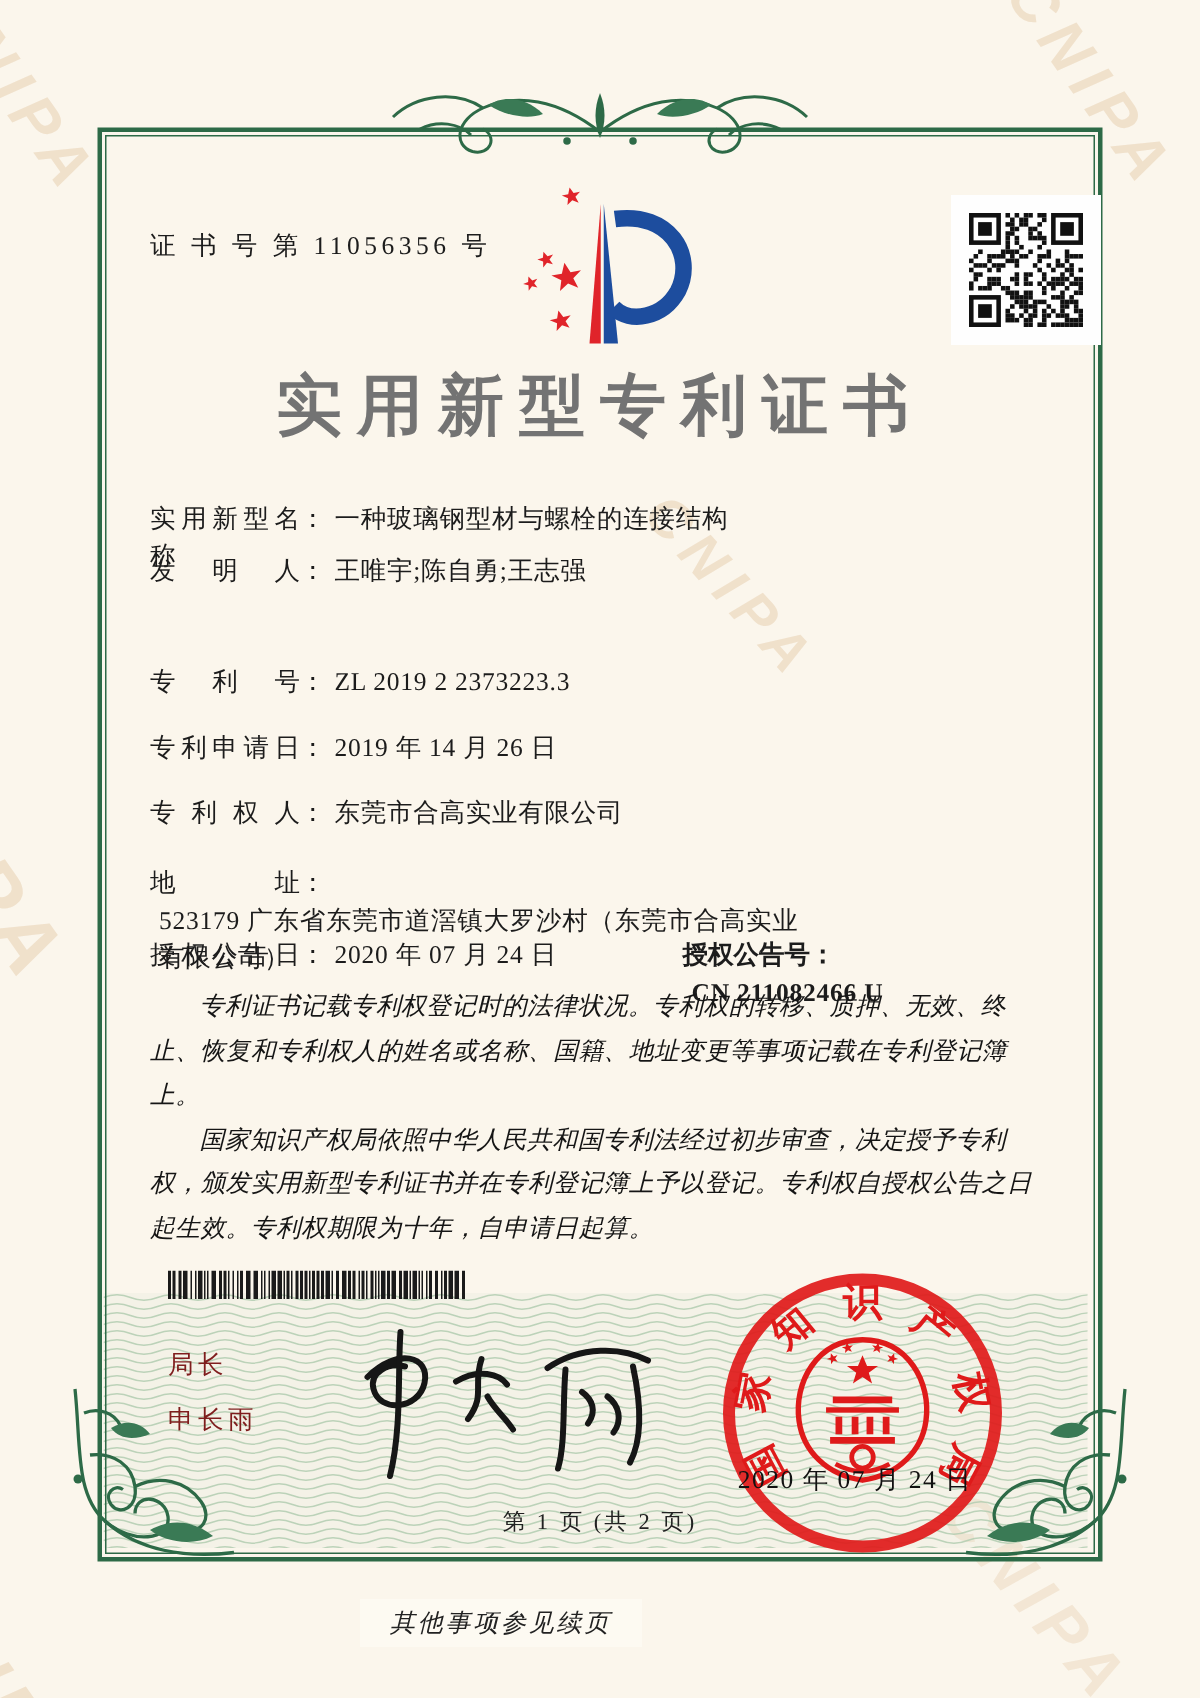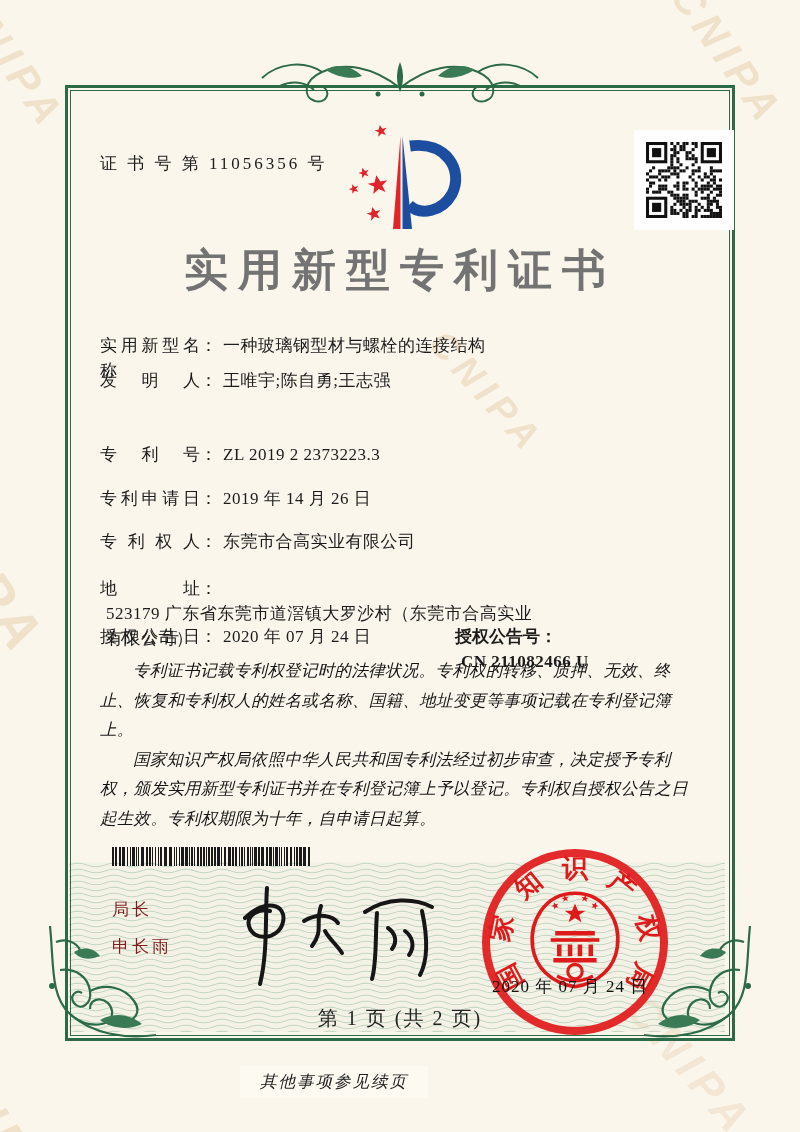--- a/index.html
+++ b/index.html
@@ -50,21 +50,21 @@
   .seal{position:absolute;left:480px;top:847px;width:190px;height:190px;}
   .seal-ring{position:absolute;inset:2px;border:8px solid rgba(223,26,26,0.92);
              border-radius:50%;}
   .emblem{position:absolute;left:41px;top:39px;}
   .seal-char{position:absolute;font-size:26px;font-weight:bold;color:#df1a1a;
              font-family:"Liberation Serif","DejaVu Serif",serif;}
   .seal-date{position:absolute;left:-12px;top:128px;width:204px;text-align:center;
              font-size:17px;color:#111;letter-spacing:1px;}
   
   .page-num{position:absolute;left:0;top:1005px;width:800px;text-align:center;
-            font-size:20px;letter-spacing:2px;color:#222;}
+            font-size:15px;letter-spacing:2px;color:#222;}
   .cont-note{position:absolute;left:0;top:1066px;width:668px;text-align:center;}
   .cont-note span{display:inline-block;background:#fdfaf2;padding:5px 20px;
                   font-size:16.5px;font-style:italic;letter-spacing:2px;color:#222;}
 </style>
 </head>
 <body>
 
 <div class="page">
 
   <span class="wm" style="left:-18px;top:-22px;font-size:42px;transform:rotate(55deg);">CNIPA</span>

